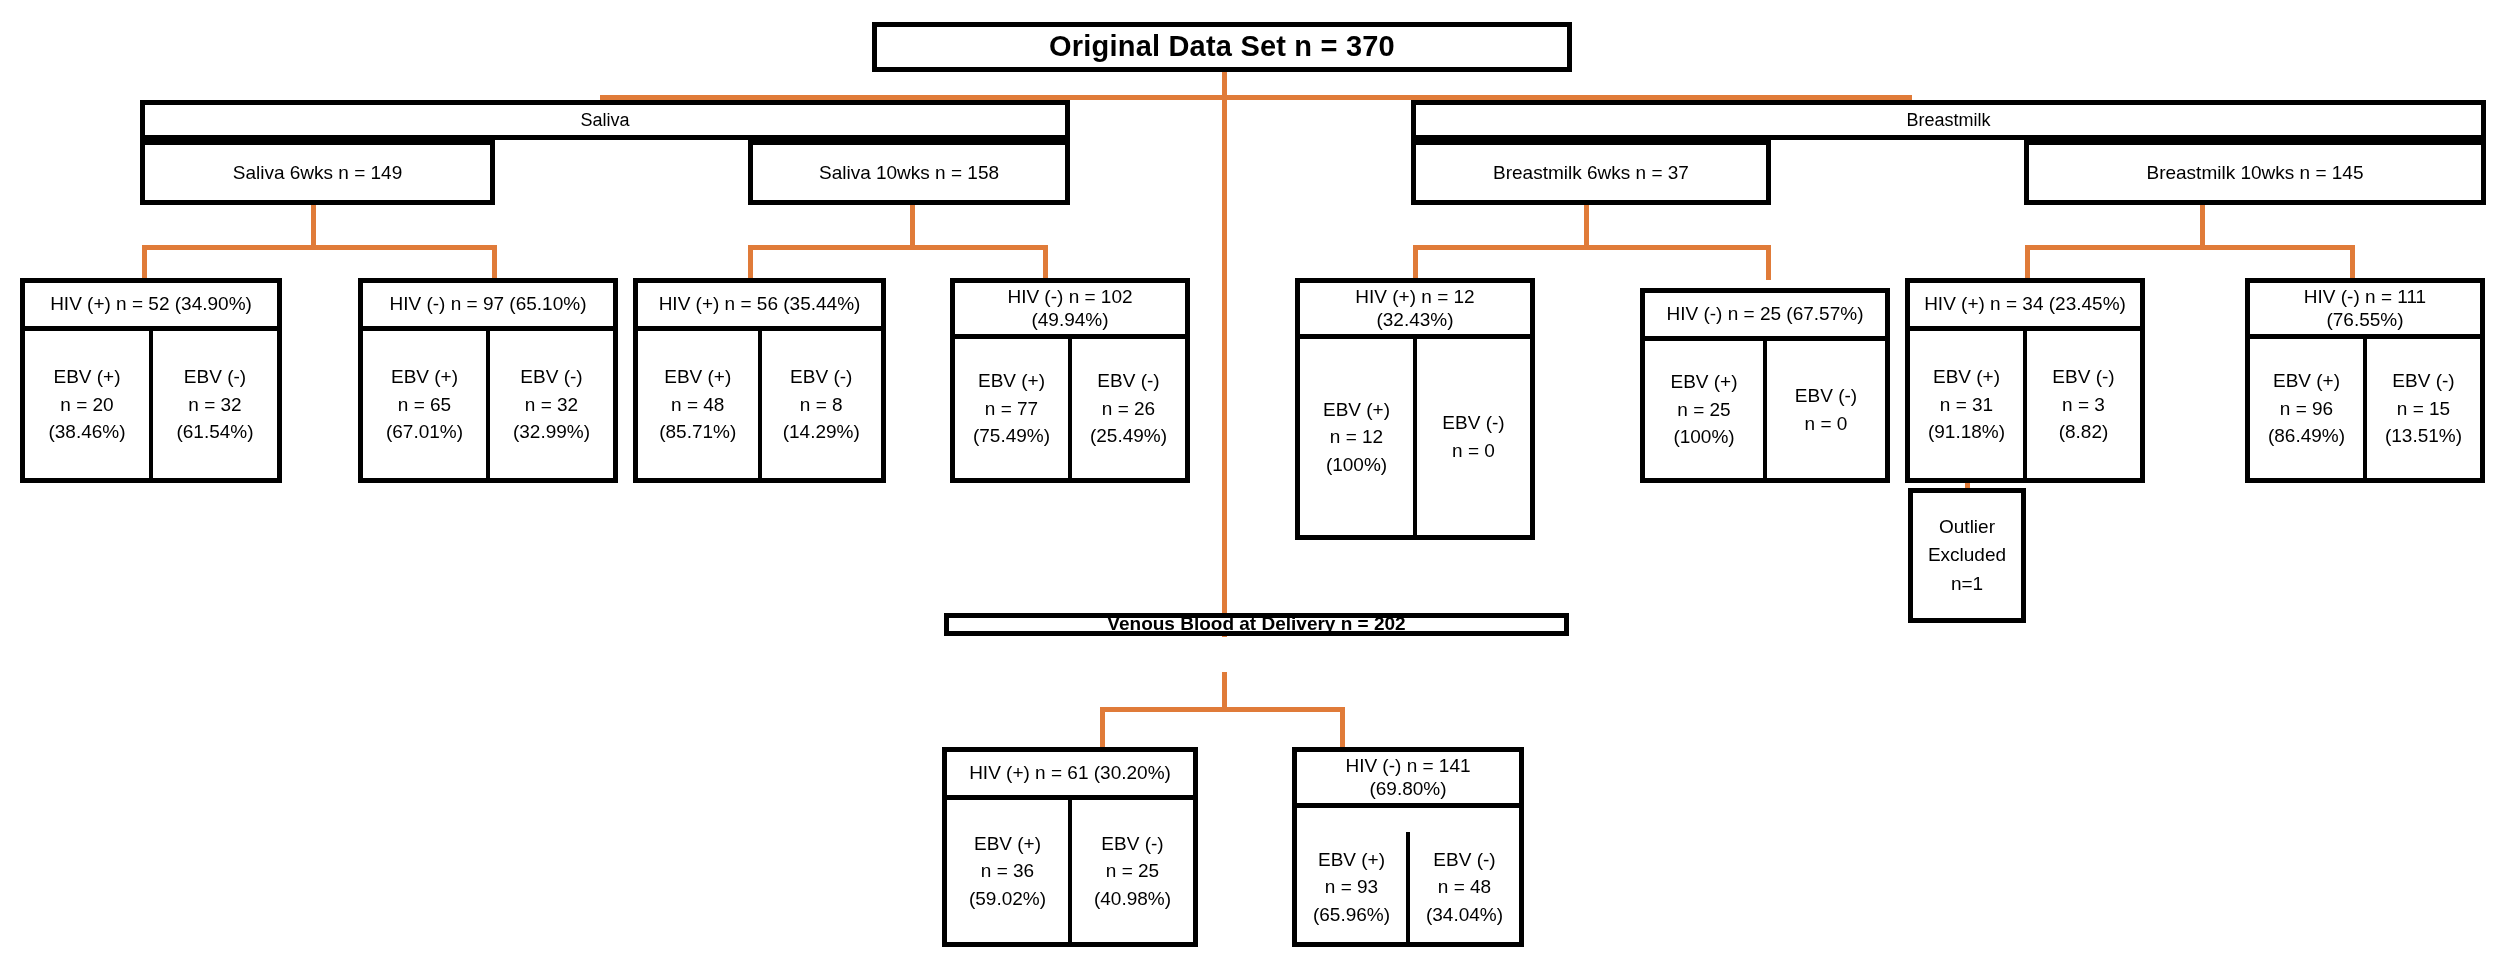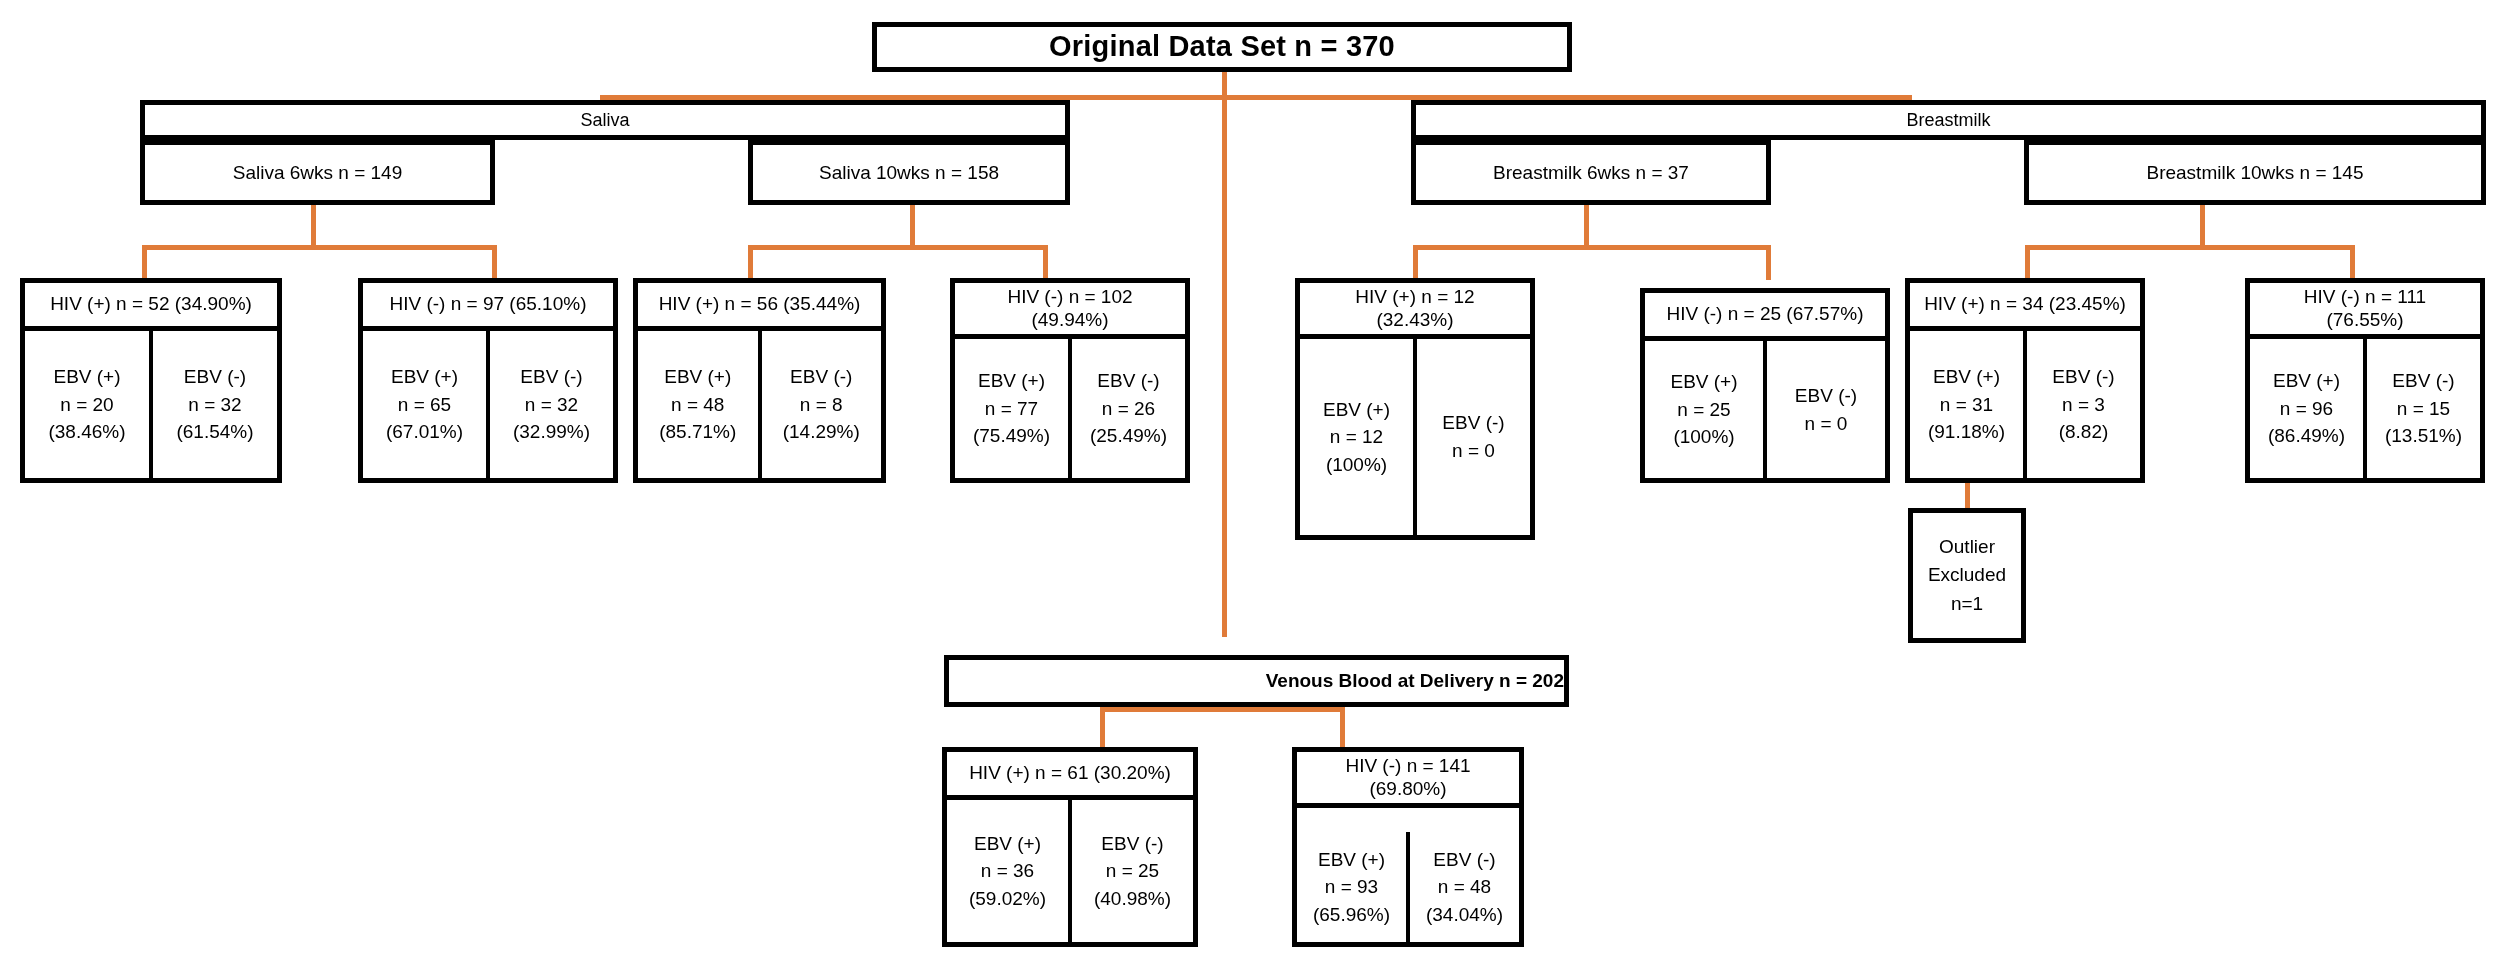--- a/index.html
+++ b/index.html
@@ -350,27 +350,27 @@
         <span>(86.49%)</span>
       </div>
       <div class="ebv-cell">
         <span>EBV (-)</span>
         <span>n = 15</span>
         <span>(13.51%)</span>
       </div>
     </div>
   </div>
 
-  <div class="note-box" style="left:1908px; top:508px; width:118px; height:135px;">
+  <div class="note-box" style="left:1908px; top:488px; width:118px; height:135px;">
     <span>Outlier</span>
     <span>Excluded</span>
     <span>n=1</span>
   </div>
 
-  <div class="box title-box venous-title" style="left:944px; top:655px; width:625px; height:52px;justify-content:flex-end;">
+  <div class="box title-box venous-title" style="left:944px; top:613px; width:625px; height:23px;">
     <span>Venous Blood at Delivery n = 202</span>
   </div>
 
   <div class="cluster" style="left:942px; top:747px; width:256px; height:200px;">
     <div class="cluster-head one-line">
       <span>HIV (+) n = 61 (30.20%)</span>
     </div>
     <div class="cluster-body">
       <div class="ebv-cell">
         <span>EBV (+)</span>

